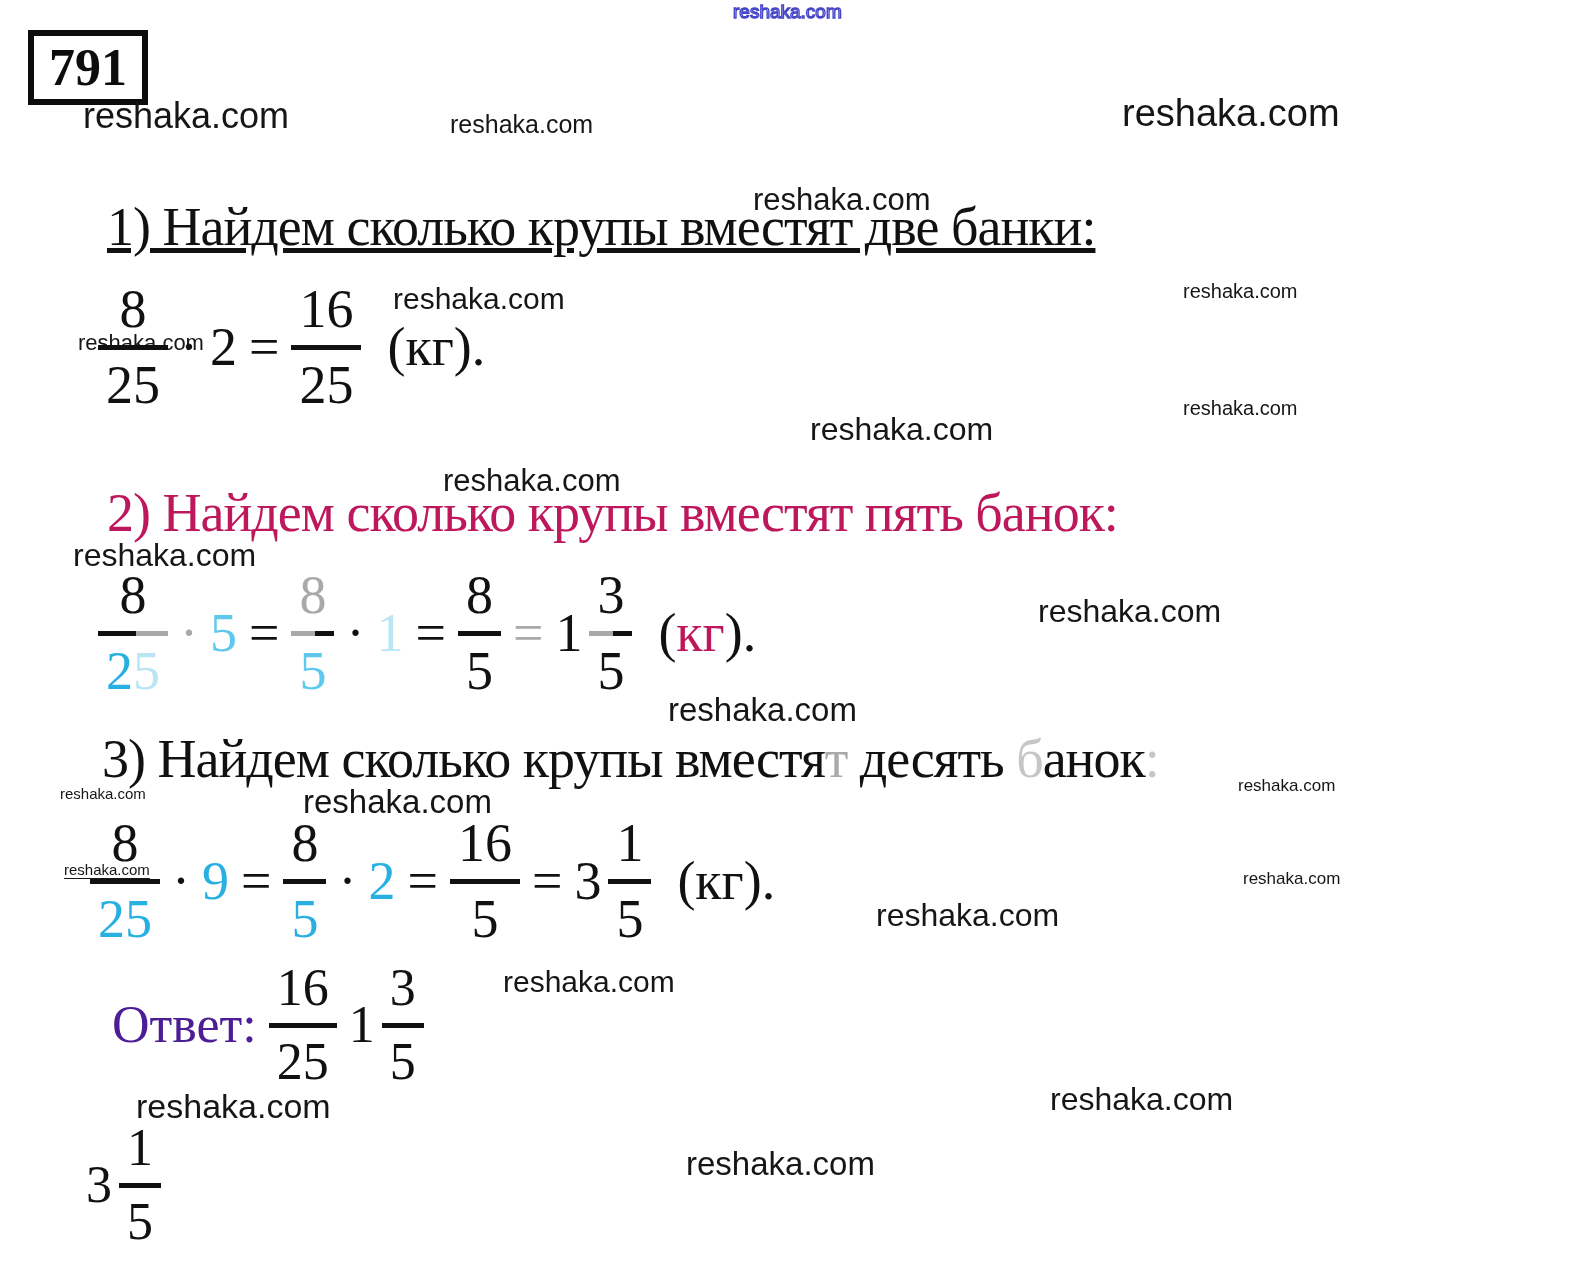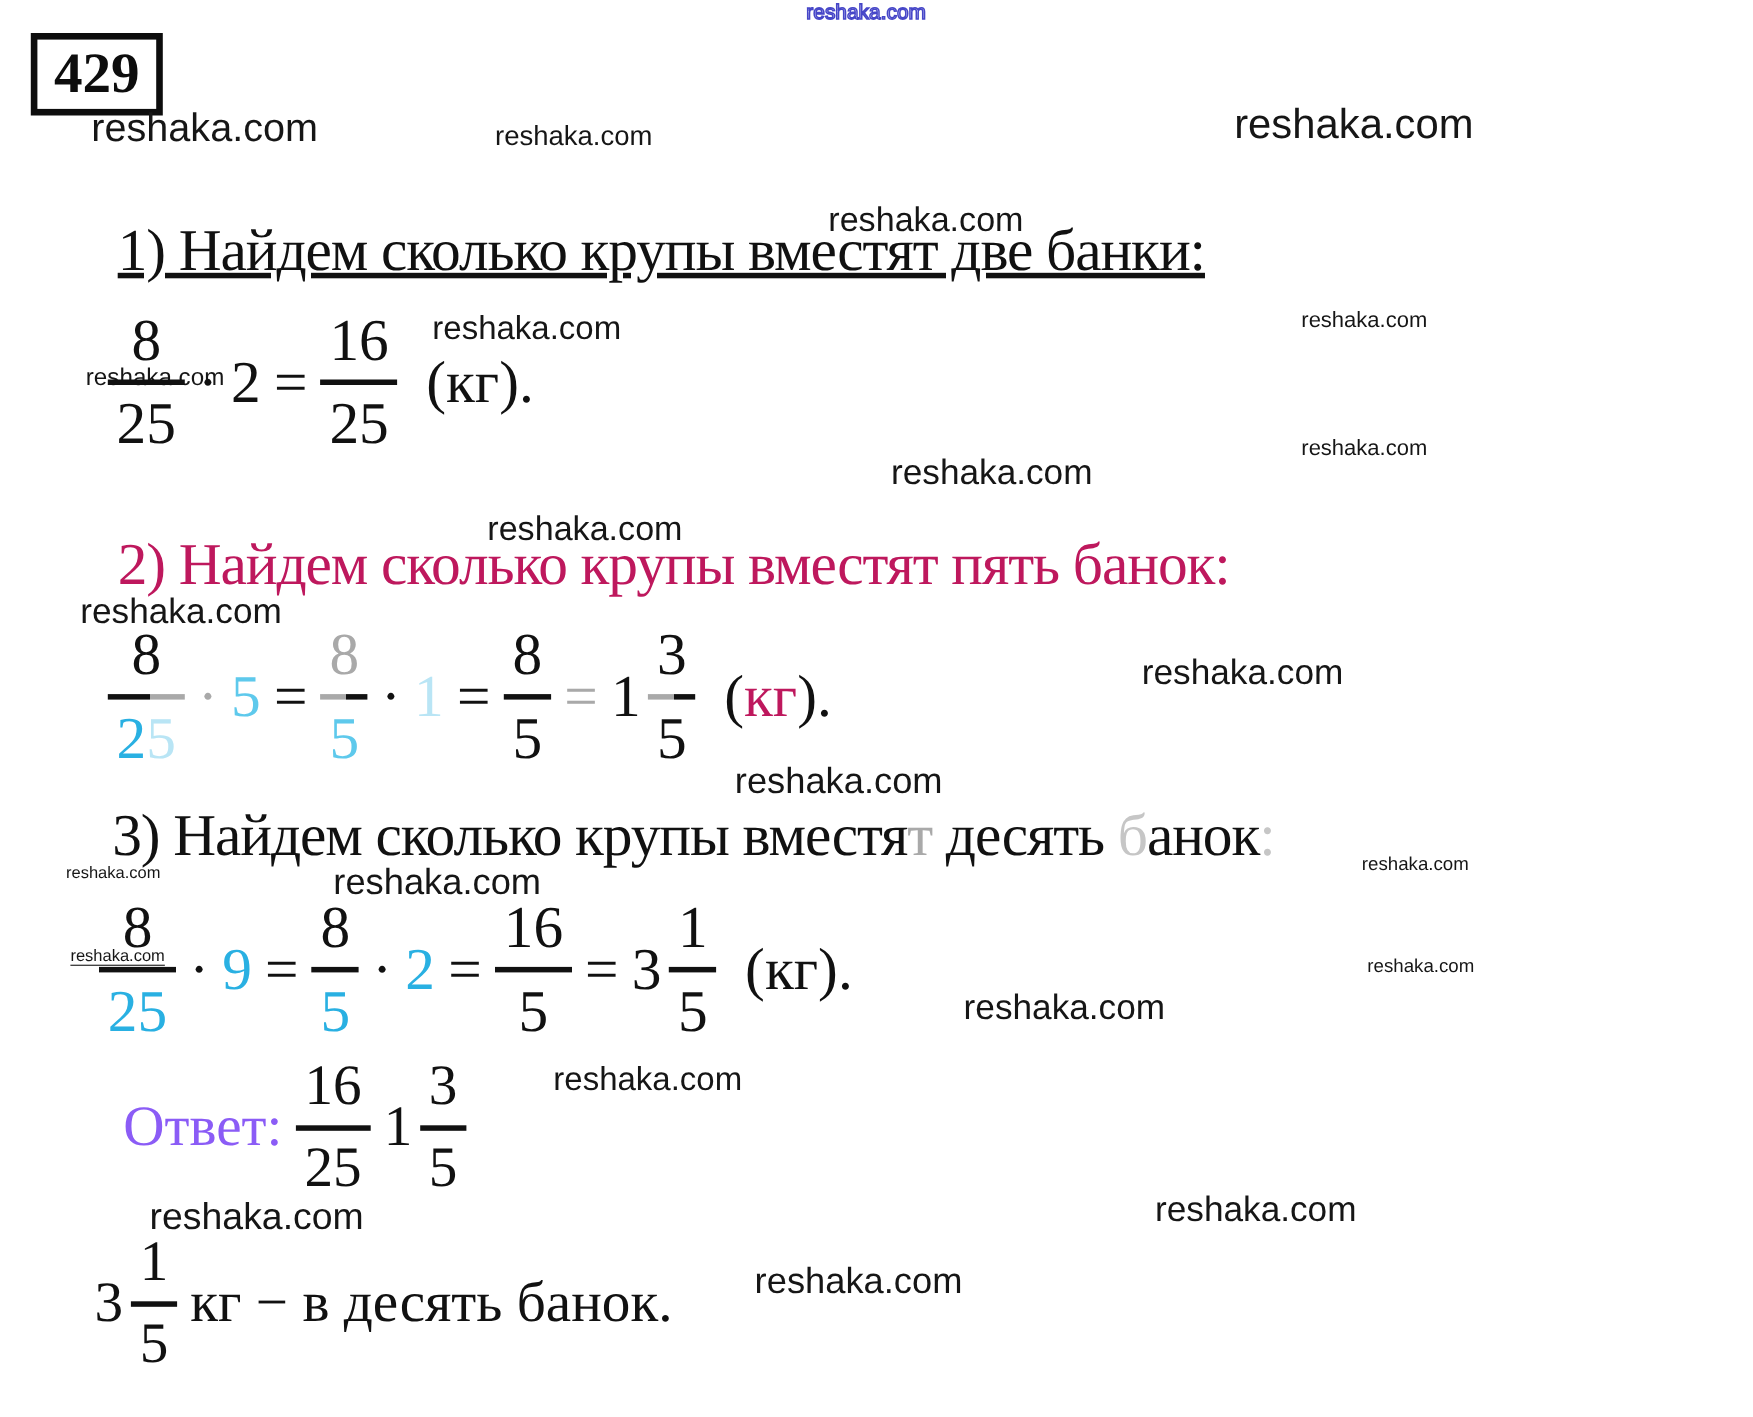--- a/index.html
+++ b/index.html
@@ -25,21 +25,21 @@
     color:#161616;line-height:1;letter-spacing:0;
   }
   .wm.underline{text-decoration:underline;text-underline-offset:3px;}
   .wm.outline{color:rgba(255,255,255,0.9);-webkit-text-stroke:1.4px #4646c8;}
 </style>
 </head>
 <body>
 
 <div id="canvas">
   <div class="badge">
-    <span>429</span>
+    <span>791</span>
   </div>
   <div id="watermarks">
       <span class="wm outline" style="left: 733px; top: 2px; font-size: 19px;">reshaka.com</span>
       <span class="wm solid" style="left: 83px; top: 98px; font-size: 36px;">reshaka.com</span>
       <span class="wm solid" style="left: 450px; top: 112px; font-size: 25px;">reshaka.com</span>
       <span class="wm solid" style="left: 1122px; top: 94px; font-size: 38px;">reshaka.com</span>
       <span class="wm solid" style="left: 753px; top: 184px; font-size: 31px;">reshaka.com</span>
       <span class="wm solid" style="left: 1183px; top: 281px; font-size: 20px;">reshaka.com</span>
       <span class="wm solid" style="left: 78px; top: 332px; font-size: 22px;">reshaka.com</span>
       <span class="wm solid" style="left: 393px; top: 284px; font-size: 30px;">reshaka.com</span>
@@ -140,21 +140,21 @@
           <span class="tok"><span style="color: rgb(17, 17, 17);">3</span></span>
           <span class="frac">
             <span class="num"><span style="color: rgb(17, 17, 17);">1</span></span>
             <span class="bar" style="background: rgb(17, 17, 17);"></span>
             <span class="den"><span style="color: rgb(17, 17, 17);">5</span></span>
           </span>
         </span>
         <span class="tok" style="margin-left: 14px;"><span style="color: rgb(17, 17, 17);">(кг).</span></span>
       </div>
       <div class="section equation" style="left: 112px; top: 962px; font-size: 52px;">
-        <span class="tok"><span style="color: #8b5cf6;">Ответ:</span></span>
+        <span class="tok"><span style="color: #4c1d95;">Ответ:</span></span>
         <span class="frac">
           <span class="num"><span style="color: rgb(17, 17, 17);">16</span></span>
           <span class="bar" style="background: rgb(17, 17, 17);"></span>
           <span class="den"><span style="color: rgb(17, 17, 17);">25</span></span>
         </span>
         <span class="mixed">
           <span class="tok"><span style="color: rgb(17, 17, 17);">1</span></span>
           <span class="frac">
             <span class="num"><span style="color: rgb(17, 17, 17);">3</span></span>
             <span class="bar" style="background: rgb(17, 17, 17);"></span>
@@ -164,16 +164,15 @@
       </div>
       <div class="section equation" style="left: 86px; top: 1122px; font-size: 52px;">
         <span class="mixed">
           <span class="tok"><span style="color: rgb(17, 17, 17);">3</span></span>
           <span class="frac">
             <span class="num"><span style="color: rgb(17, 17, 17);">1</span></span>
             <span class="bar" style="background: rgb(17, 17, 17);"></span>
             <span class="den"><span style="color: rgb(17, 17, 17);">5</span></span>
           </span>
         </span>
-        <span class="tok"><span style="color: rgb(17, 17, 17);">кг − в десять банок.</span></span>
       </div>
     </div>
 </div>
 
 </body></html>

